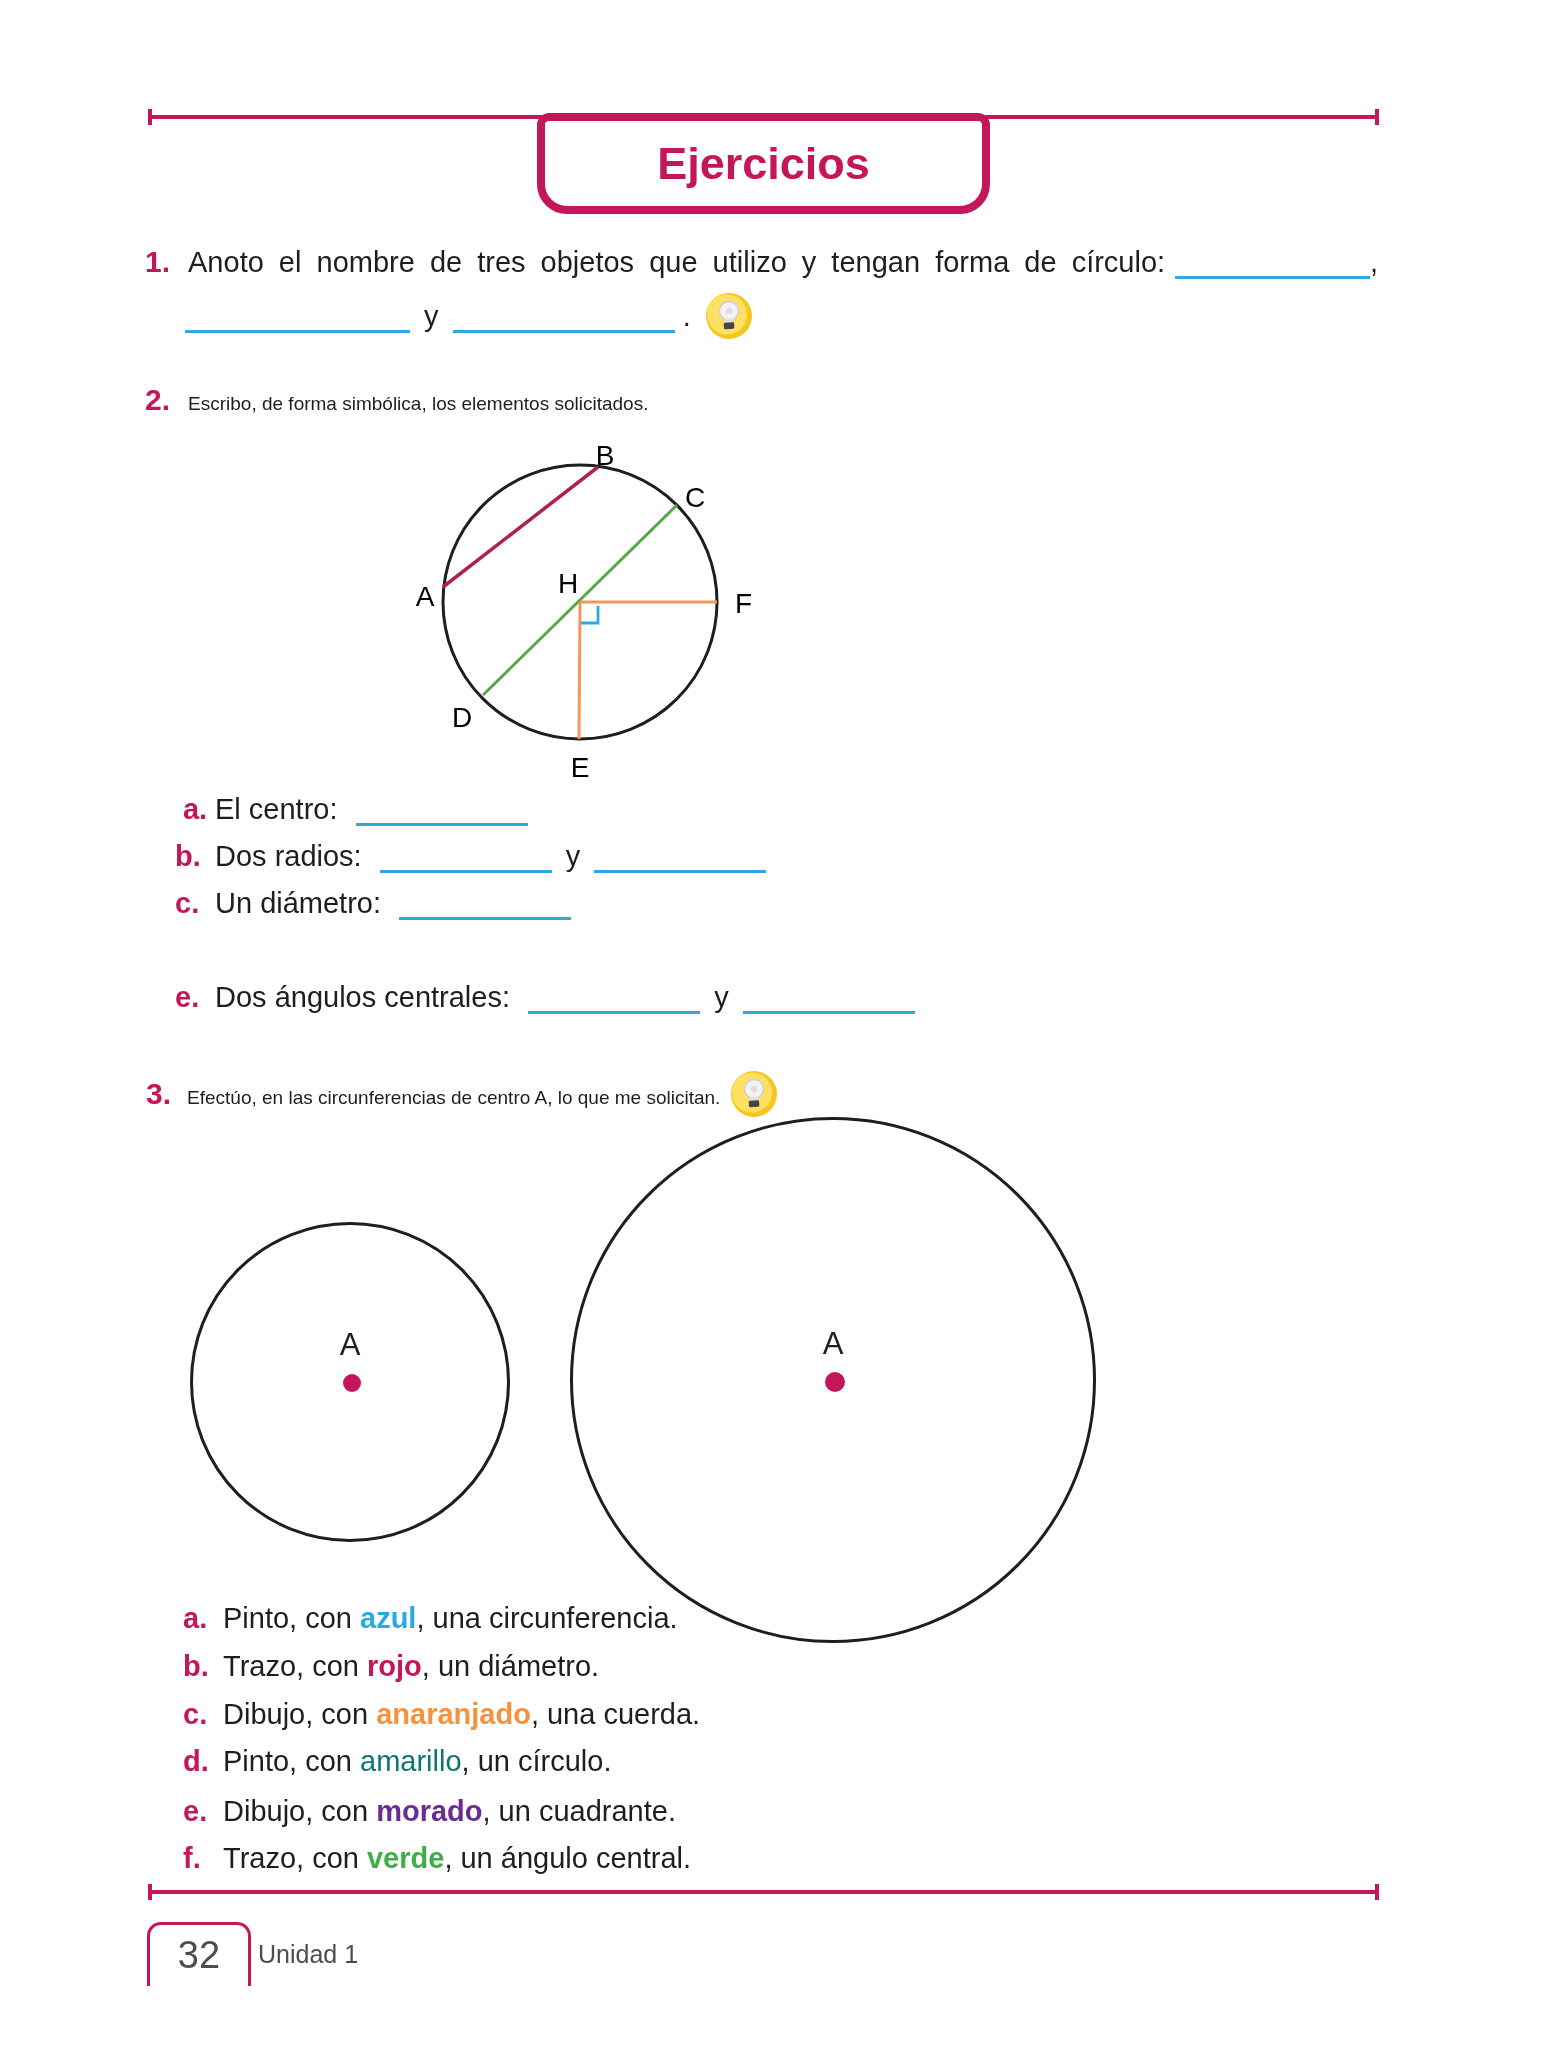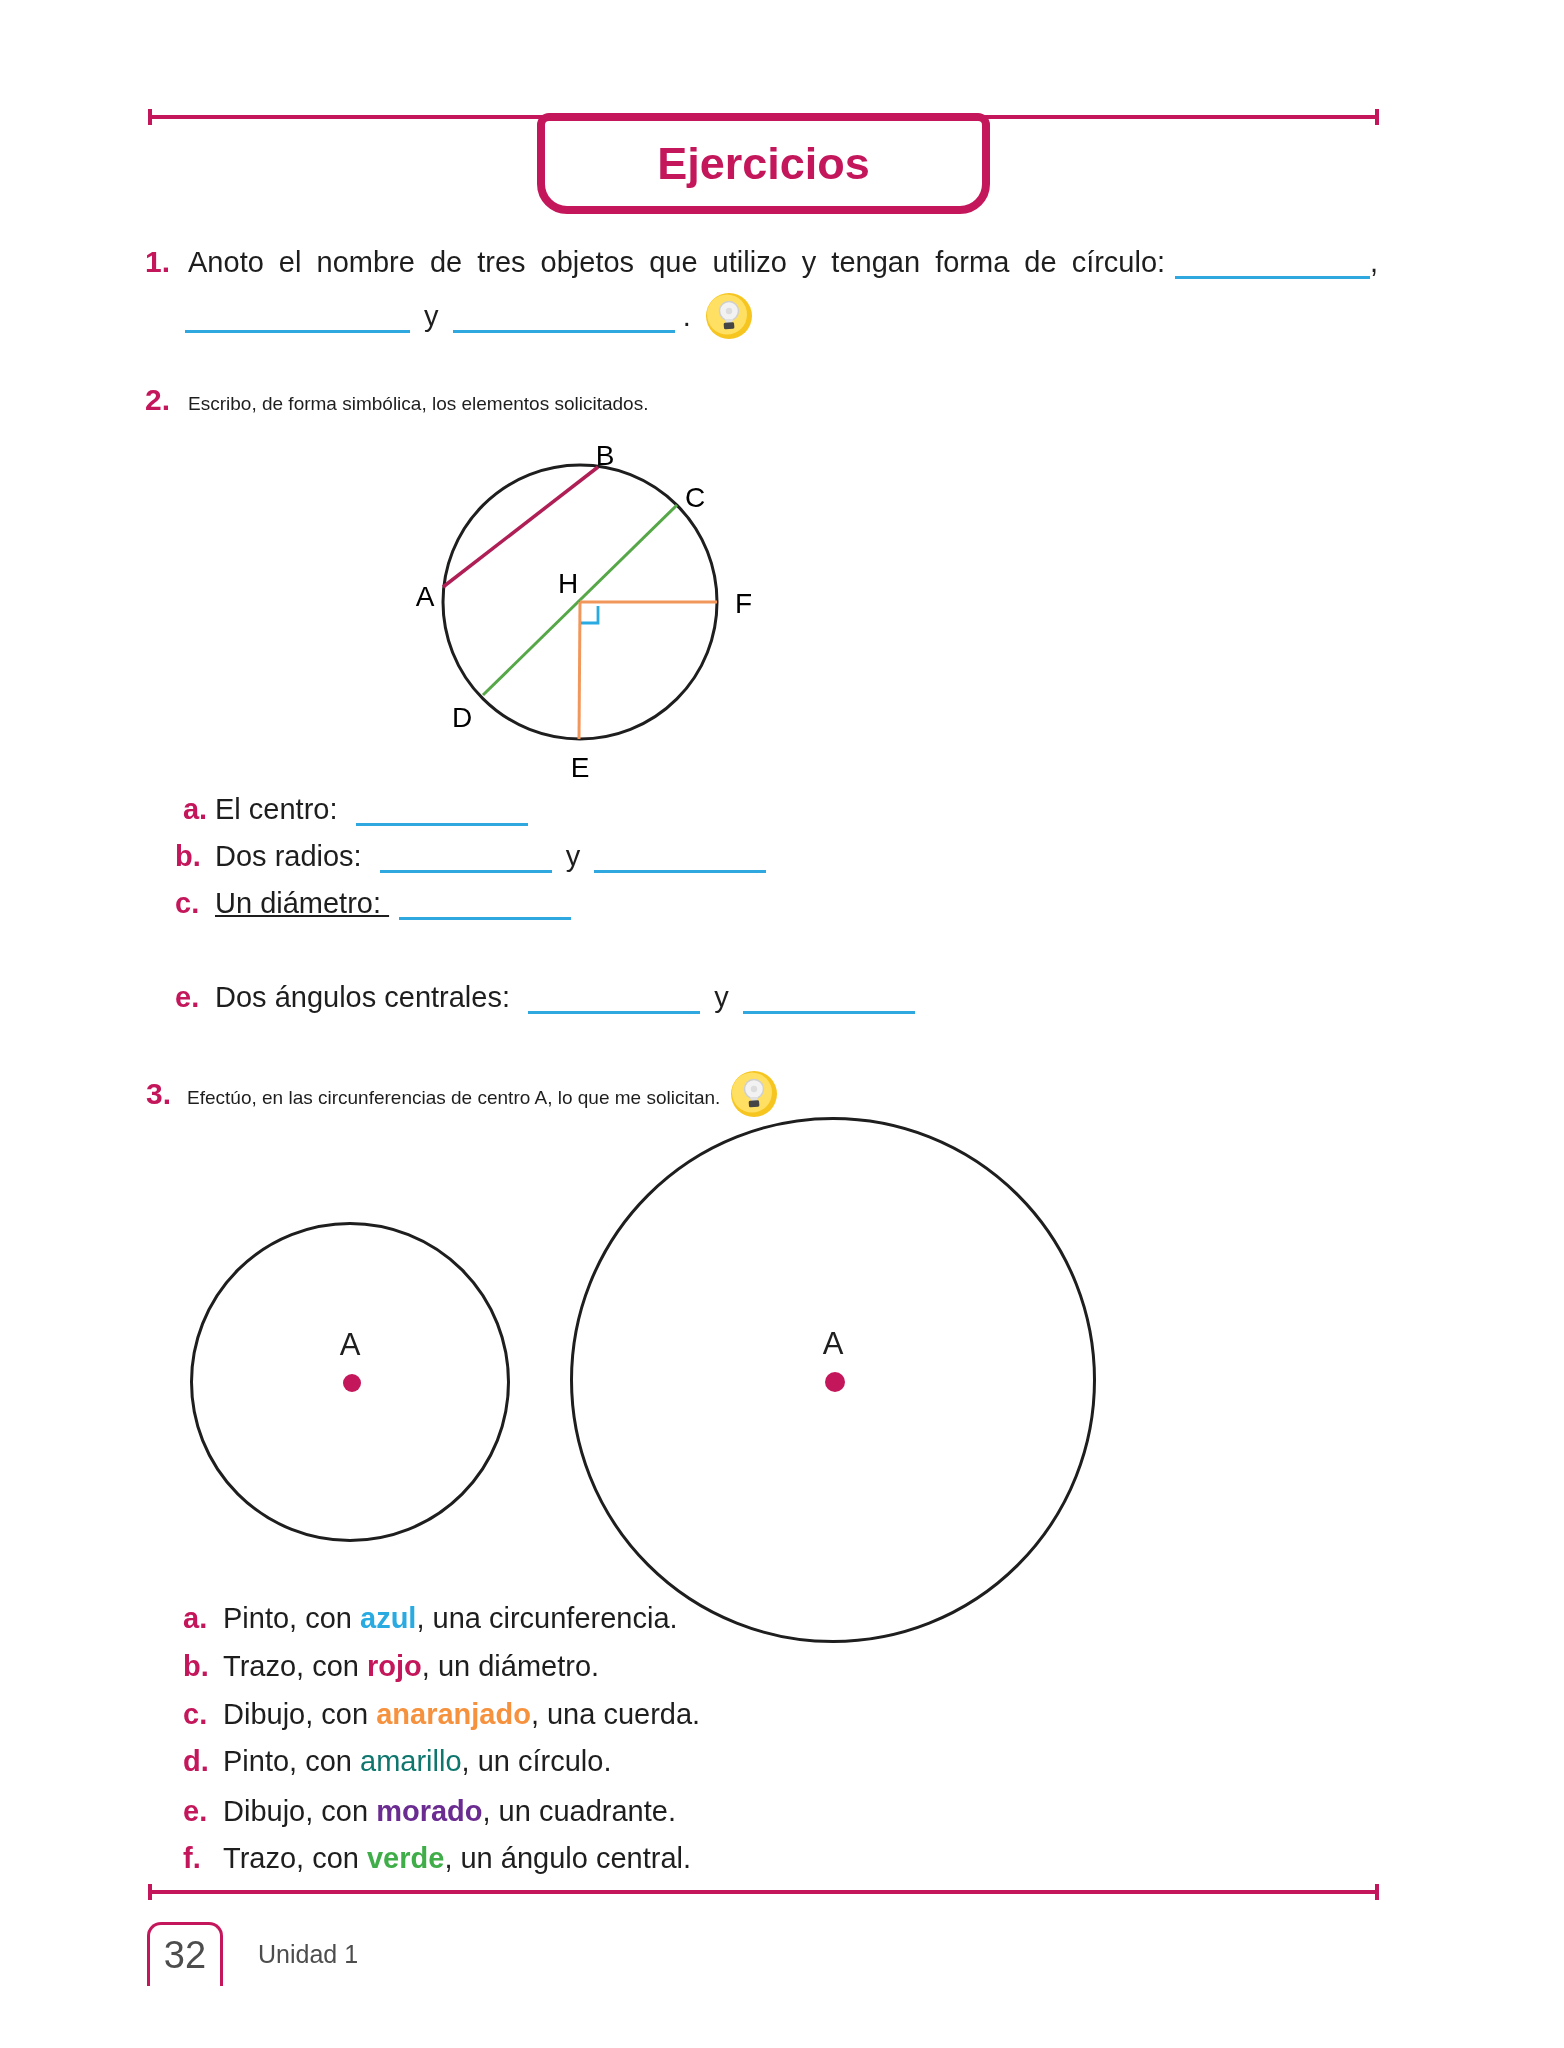--- a/index.html
+++ b/index.html
@@ -34,21 +34,21 @@
     position:absolute;left:145px;top:245px;width:1233px;
     display:flex;align-items:baseline;font-size:29px;
   }
   .ex1-line1 .num{margin-right:18px;}
   .ex1-line1 .stmt{word-spacing:7px;}
   .ex1-line1 .blank{flex:1 1 auto;position:relative;top:7px;margin-left:10px;border-bottom:3.5px solid #2fa8df;height:0;}
   
   .bulb{display:inline-block;vertical-align:-14px;margin-left:6px;}
   
   .pagebox{
-    position:absolute;left:147px;top:1922px;width:76px;height:64px;
+    position:absolute;left:147px;top:1922px;width:104px;height:64px;
     border:3.5px solid #c4175b;border-bottom:none;border-radius:14px 14px 0 0;
     box-sizing:border-box;display:flex;align-items:center;justify-content:center;
   }
   .pagebox span{font-size:38px;color:#4d4d4d;}
   .unit{position:absolute;left:258px;top:1940px;font-size:25px;color:#4d4d4d;}
   
   .circ{position:absolute;border:3px solid #1e1e1e;border-radius:50%;box-sizing:border-box;}
   .center-label{position:absolute;font-size:31px;font-weight:500;color:#1e1e1e;transform:translate(-50%,-50%);}
   .center-dot{position:absolute;background:#c4175b;border-radius:50%;transform:translate(-50%,-50%);}
 </style>
@@ -108,21 +108,21 @@
   <div class="row" style="left:175px;top:793px;text-align:center;">
     <span class="letter">a.</span><span>El centro:</span>
     <span class="blank" style="width:172px;margin-left:10px;"></span>
   </div>
   <div class="row" style="left:175px;top:840px;">
     <span class="letter">b.</span><span>Dos radios:</span>
     <span class="blank" style="width:172px;margin-left:10px;"></span>
     <span class="conn">y</span>
     <span class="blank" style="width:172px;"></span>
   </div>
-  <div class="row" style="left:175px;top:887px;text-decoration:underline;">
+  <div class="row" style="left:175px;top:887px;">
     <span class="letter">c.</span><span>Un diámetro:</span>
     <span class="blank" style="width:172px;margin-left:10px;"></span>
   </div>
   <div class="row" style="left:175px;top:981px;">
     <span class="letter">e.</span><span>Dos ángulos centrales:</span>
     <span class="blank" style="width:172px;margin-left:10px;"></span>
     <span class="conn">y</span>
     <span class="blank" style="width:172px;"></span>
   </div>
 

